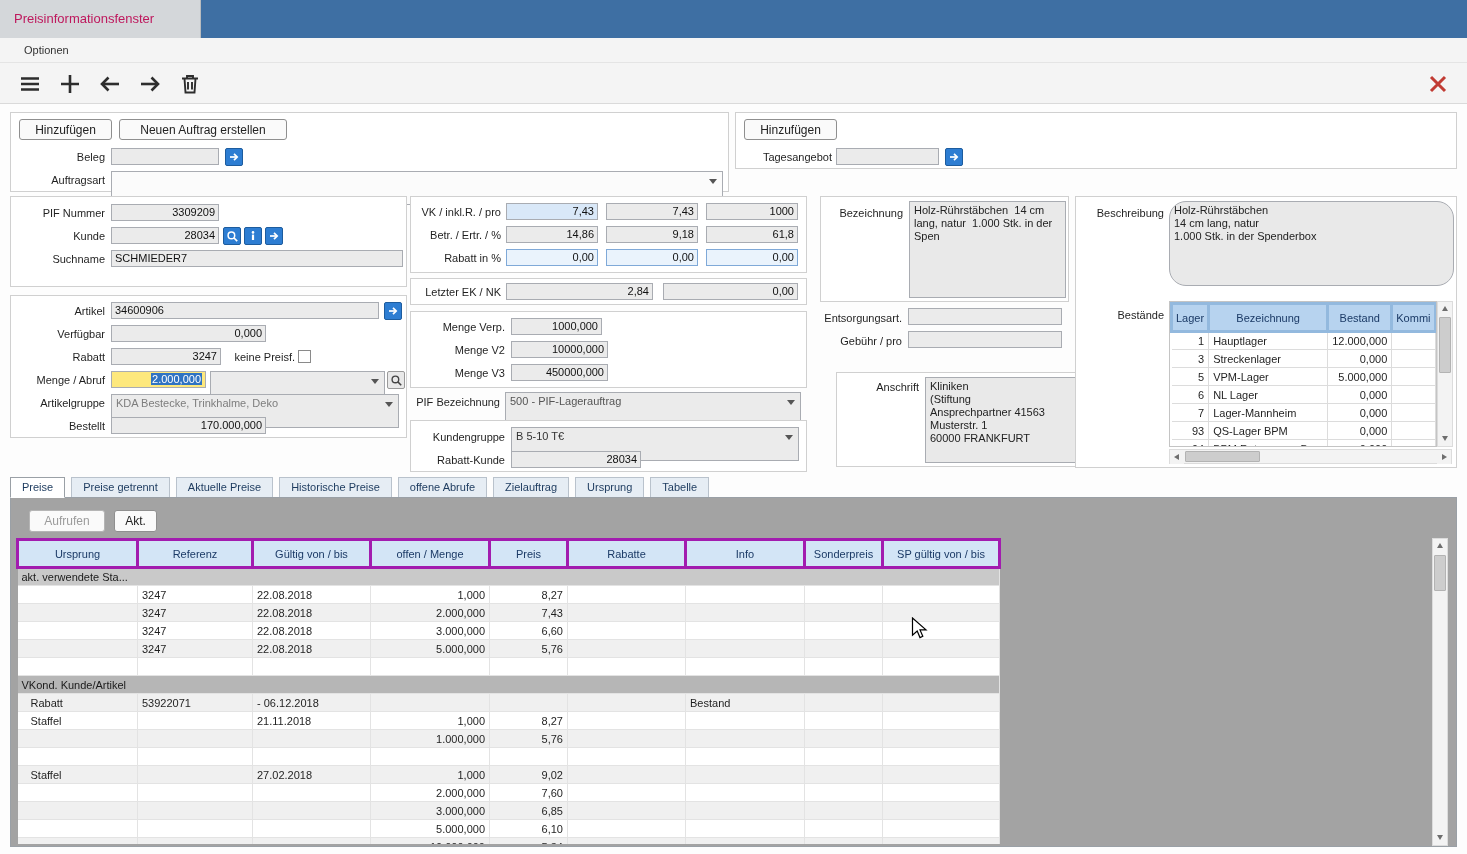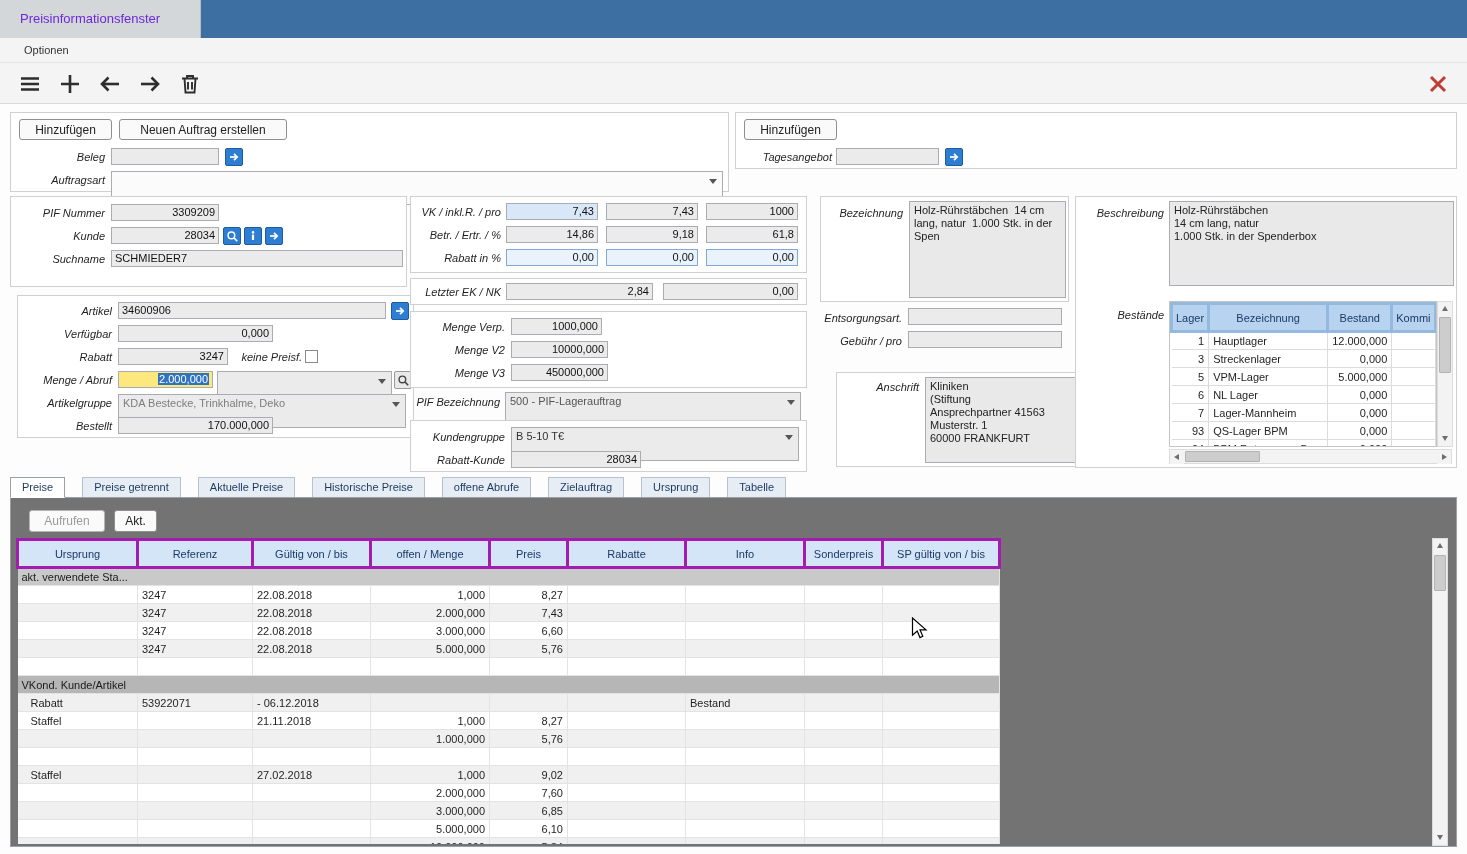--- a/index.html
+++ b/index.html
@@ -3,29 +3,29 @@
 <meta charset="utf-8">
 <style>
   * { margin:0; padding:0; box-sizing:border-box; }
   html,body { background:#ffffff; }
   body { font-family:"Liberation Sans", sans-serif; font-size:11px; color:#1f1f1f; }
   #app { position:relative; width:1467px; height:854px; background:#fdfdfd; overflow:hidden; }
 
   
   .titlebar { position:absolute; left:0; top:0; width:1467px; height:38px; background:#3e6fa3; }
   .title-tab { position:absolute; left:0; top:0; width:201px; height:38px; background:#d4d7da;
-               color:#6d28d9; font-size:13px; line-height:38px; padding-left:20px; border-right:1px solid #b9bcbf; }
+               color:#be185d; font-size:13px; line-height:38px; padding-left:14px; border-right:1px solid #b9bcbf; }
   .menubar { position:absolute; left:0; top:38px; width:1467px; height:25px; background:#f4f4f4; border-bottom:1px solid #e4e4e4; }
   .menu-item { position:absolute; left:24px; top:0; line-height:25px; color:#333; cursor:default; }
   .toolbar { position:absolute; left:0; top:63px; width:1467px; height:41px; background:#f4f4f4; border-bottom:1px solid #dadada; }
   .tool-btn { position:absolute; top:7px; width:28px; height:27px; display:flex; align-items:center; justify-content:center; cursor:pointer; }
 
   
   .panel { position:absolute; background:#ffffff; border:1px solid #d0d0d0; }
-  .label { position:absolute; height:17px; line-height:17px; text-align:right; color:#1f1f1f; white-space:nowrap;font-style:italic; }
+  .label { position:absolute; height:17px; line-height:17px; text-align:right; color:#1f1f1f; white-space:nowrap; }
   .label.left { text-align:right; }
   .field { position:absolute; height:17px; background:#ebebeb; border:1px solid #a9acb2; line-height:15px;
            padding:0 3px; color:#111; overflow:hidden; white-space:nowrap; }
   .field.num { text-align:right; }
   .field.blue { background:#d9e8f8; }
   .field.blue2 { background:#eaf3fc; border-color:#7fa9d8; }
   .field.yellow { background:#fde87d; }
   .field .selection { background:#2f73c2; color:#fff; padding:0 1px; }
   .textarea { position:absolute; background:#e9e9e9; border:1px solid #a9acb2; padding:2px 4px; color:#222;
               line-height:13px; overflow:hidden; white-space:pre-wrap; }
@@ -40,24 +40,24 @@
   .bluebtn { position:absolute; width:18px; height:18px; background:#2d7dd2; border:1px solid #1d5c9e; border-radius:2px;
              display:flex; align-items:center; justify-content:center; cursor:pointer; }
   .graybtn { position:absolute; width:18px; height:18px; background:#e9e9e9; border:1px solid #9a9a9a; border-radius:2px;
              display:flex; align-items:center; justify-content:center; cursor:pointer; }
   .checkbox { position:absolute; width:13px; height:13px; background:#fff; border:1px solid #8a8a8a; cursor:pointer; }
 
   
   .tabbar { position:absolute; left:10px; top:477px; width:1447px; height:21px; display:flex; align-items:flex-end;
             border-bottom:1px solid #9aa0a6; }
   .tab { height:20px; line-height:19px; padding:0 11px; background:#e6edf4; border:1px solid #b9c2cc; border-bottom:none;
-         margin-right:17px; color:#1c3a5e; cursor:pointer; white-space:nowrap; }
+         margin-right:6px; color:#1c3a5e; cursor:pointer; white-space:nowrap; }
   .tab.active { background:#fff; border-color:#9aa0a6; height:21px; margin-bottom:-1px; border-bottom:1px solid #fff; }
 
-  .content-panel { position:absolute; left:10px; top:498px; width:1447px; height:349px; background:#737373;
+  .content-panel { position:absolute; left:10px; top:498px; width:1447px; height:349px; background:#a3a3a3;
                    border:1px solid #9aa0a6; border-top:none; }
 
   
   table.grid { border-collapse:collapse; table-layout:fixed; font-size:11px; }
   table.grid th { background:#d3e5f6; color:#1b3a66; font-weight:normal; border:3px solid #a21caf; height:28px;
                   padding:0 3px; overflow:hidden; white-space:nowrap; }
   table.grid td { border-right:1px solid #e3e3e3; border-bottom:1px solid #e3e3e3; height:18px; padding:0 4px;
                   overflow:hidden; white-space:nowrap; background:#fff; }
   table.grid td.num { text-align:right; }
   table.grid td.ind { padding-left:13px; }
@@ -186,21 +186,21 @@
     <div class="bluebtn" style="left:254px; top:30px;">
       <svg width="12" height="12" viewBox="0 0 12 12">
           <path d="M2 6h7" stroke="#fff" stroke-width="1.7" fill="none"></path>
           <path d="M6 2.8 9.2 6 6 9.2" stroke="#fff" stroke-width="1.7" fill="none"></path>
         </svg>
     </div>
     <div class="label" style="left:8px; top:54px; width:86px;">Suchname</div>
     <div class="field" style="left:100px; top:53px; width:292px;">SCHMIEDER7</div>
   </div>
 
-  <div class="panel" style="left:10px; top:295px; width:397px; height:143px;margin-left:7px;">
+  <div class="panel" style="left:10px; top:295px; width:397px; height:143px;">
     <div class="label" style="left:8px; top:7px; width:86px;">Artikel</div>
     <div class="field" style="left:100px; top:6px; width:268px;">34600906</div>
     <div class="bluebtn" style="left:373px; top:6px;">
       <svg width="12" height="12" viewBox="0 0 12 12">
           <path d="M2 6h7" stroke="#fff" stroke-width="1.7" fill="none"></path>
           <path d="M6 2.8 9.2 6 6 9.2" stroke="#fff" stroke-width="1.7" fill="none"></path>
         </svg>
     </div>
     <div class="label" style="left:8px; top:30px; width:86px;">Verfügbar</div>
     <div class="field num" style="left:100px; top:29px; width:155px;">0,000</div>
@@ -290,21 +290,21 @@
     <div class="label" style="left:2px; top:6px; width:80px;">Anschrift</div>
     <div class="textarea" style="left:88px; top:4px; width:157px; height:86px;">Kliniken
 (Stiftung
 Ansprechpartner 41563
 Musterstr. 1
 60000 FRANKFURT</div>
   </div>
 
   <div class="panel" style="left:1075px; top:196px; width:382px; height:272px;">
     <div class="label" style="left:2px; top:8px; width:86px;">Beschreibung</div>
-    <div class="textarea" style="left:93px; top:4px; width:285px; height:85px;">Holz-Rührstäbchen
+    <div class="textarea" style="left:93px; top:4px; width:285px; height:85px;border-radius:17px;">Holz-Rührstäbchen
 14 cm lang, natur
 1.000 Stk. in der Spenderbox</div>
     <div class="label" style="left:2px; top:110px; width:86px;">Bestände</div>
     <div style="position:absolute; left:93px; top:104px; width:268px; height:146px; overflow:hidden; border:1px solid #c4c4c4;">
       <table class="grid bgrid">
           <colgroup>
             <col style="width: 42px;">
             <col style="width: 105px;">
             <col style="width: 90px;">
             <col style="width: 40px;">

